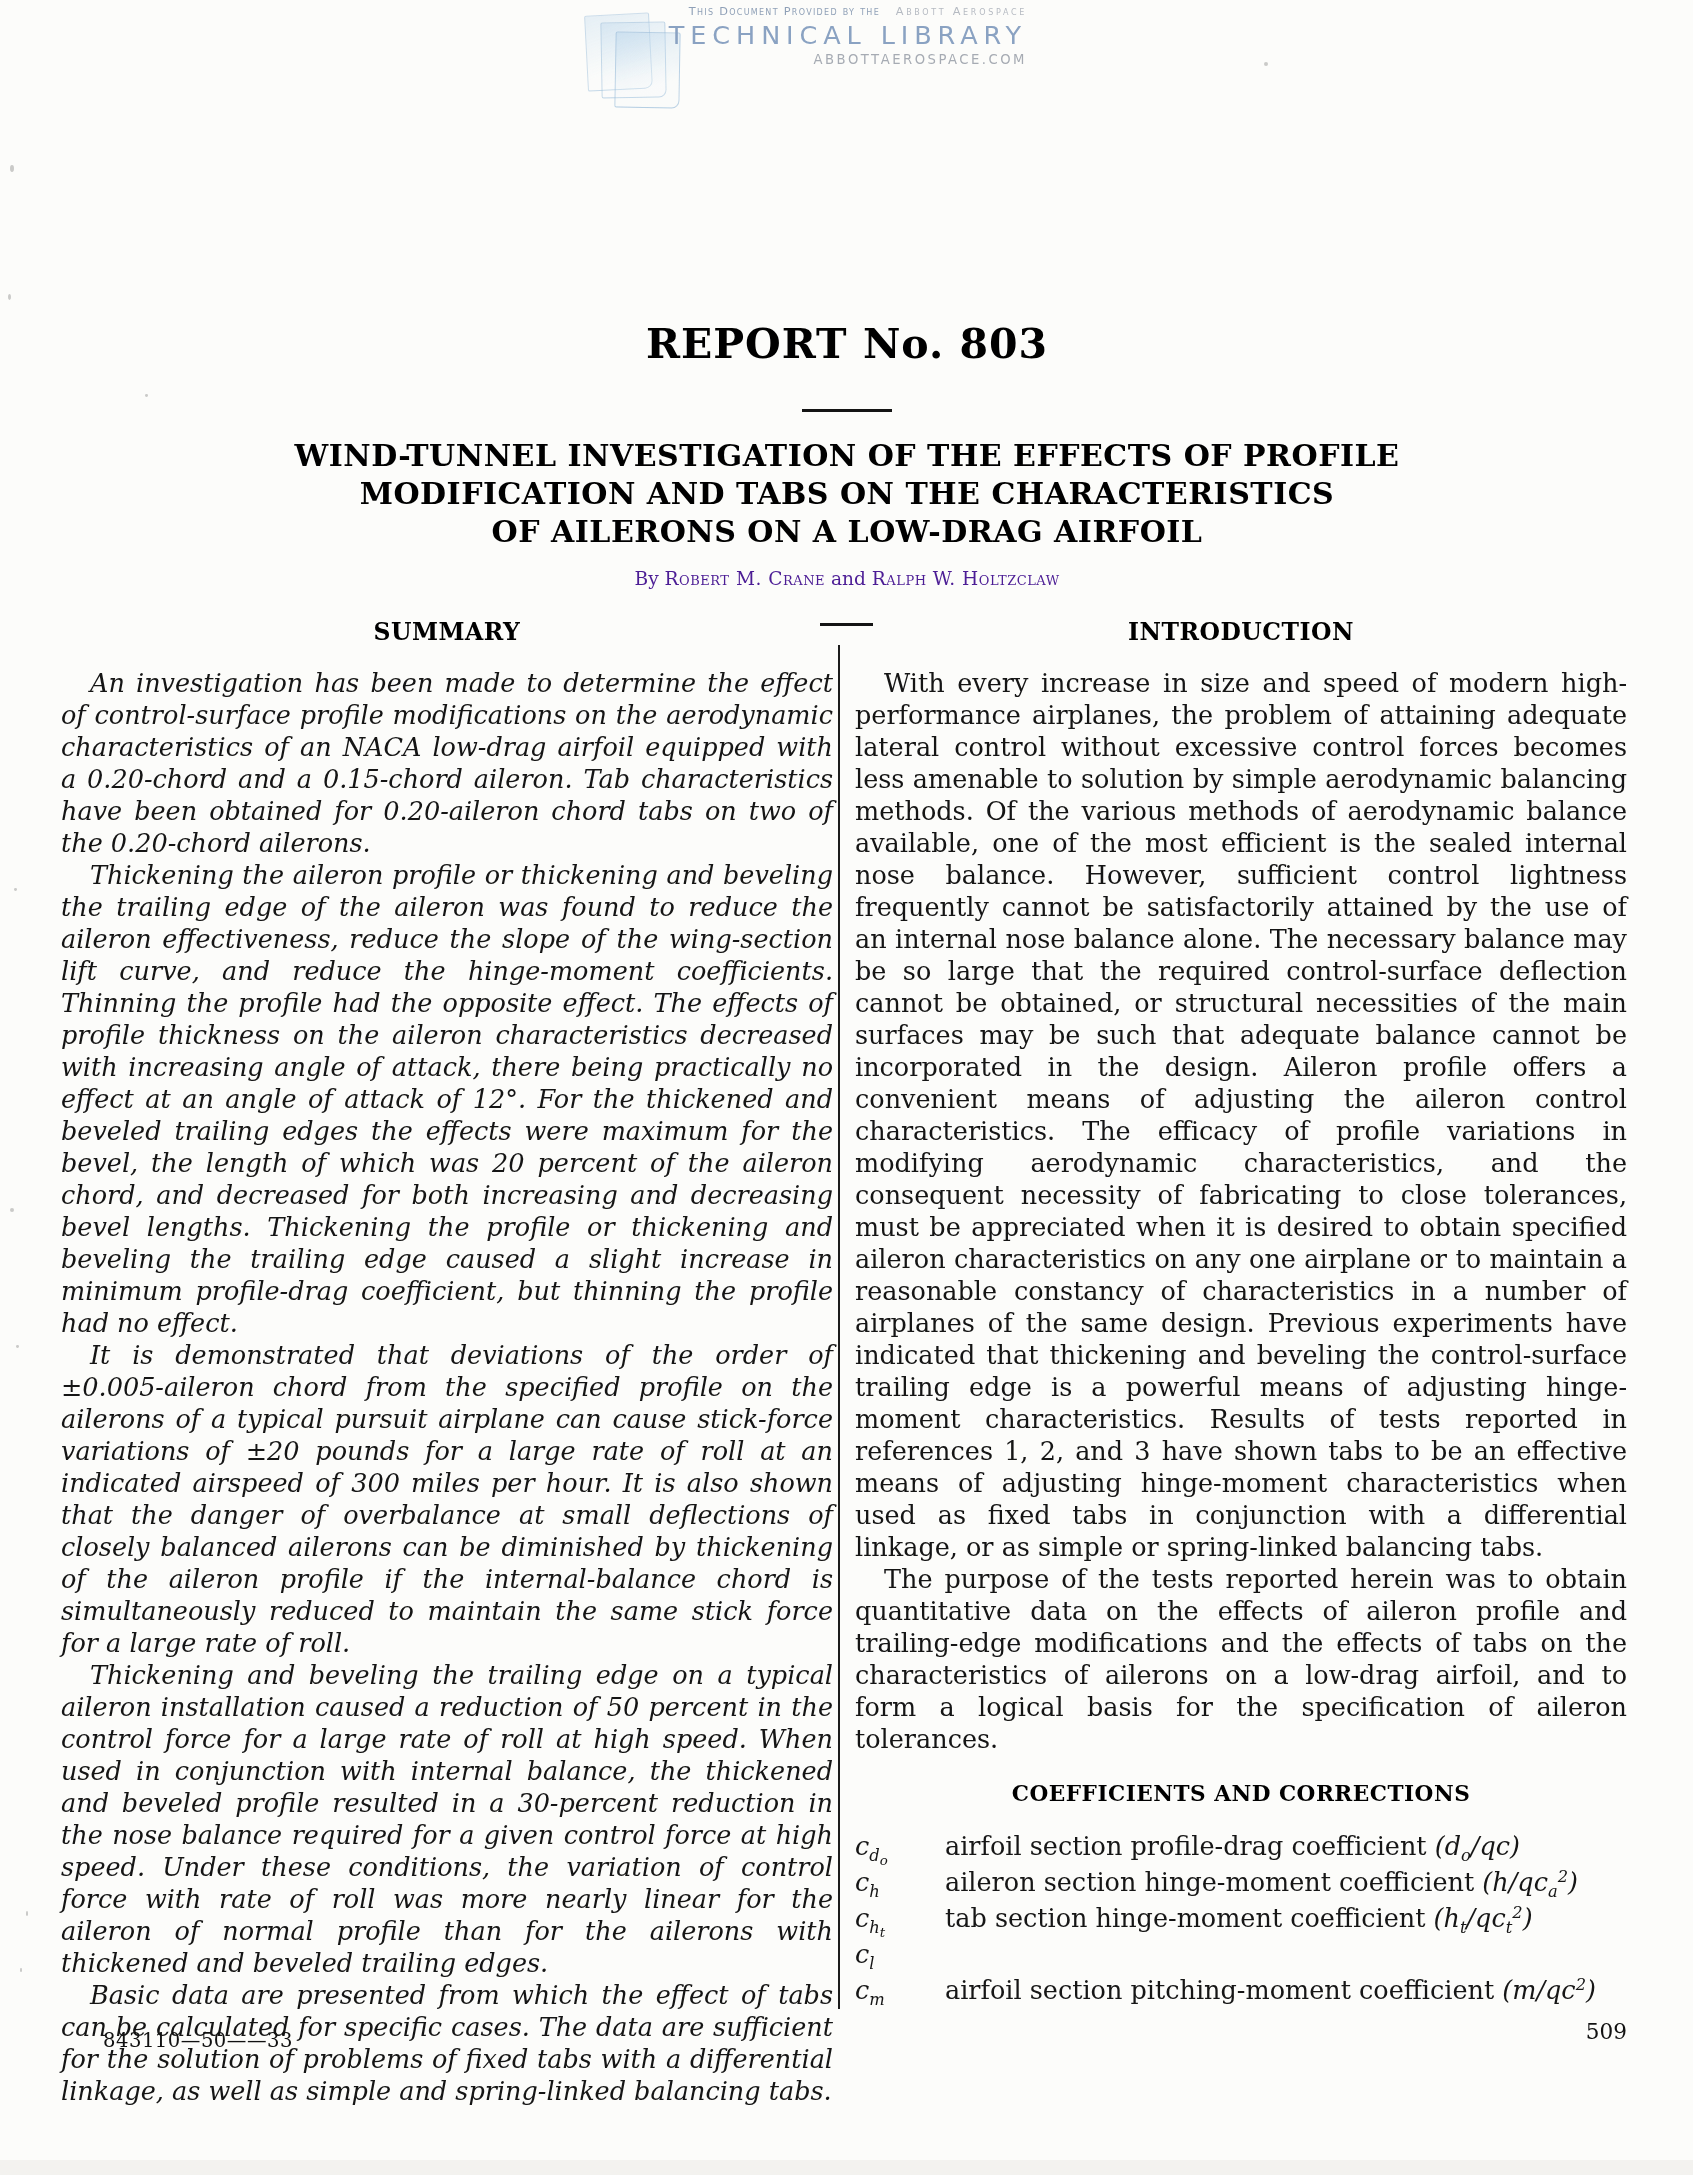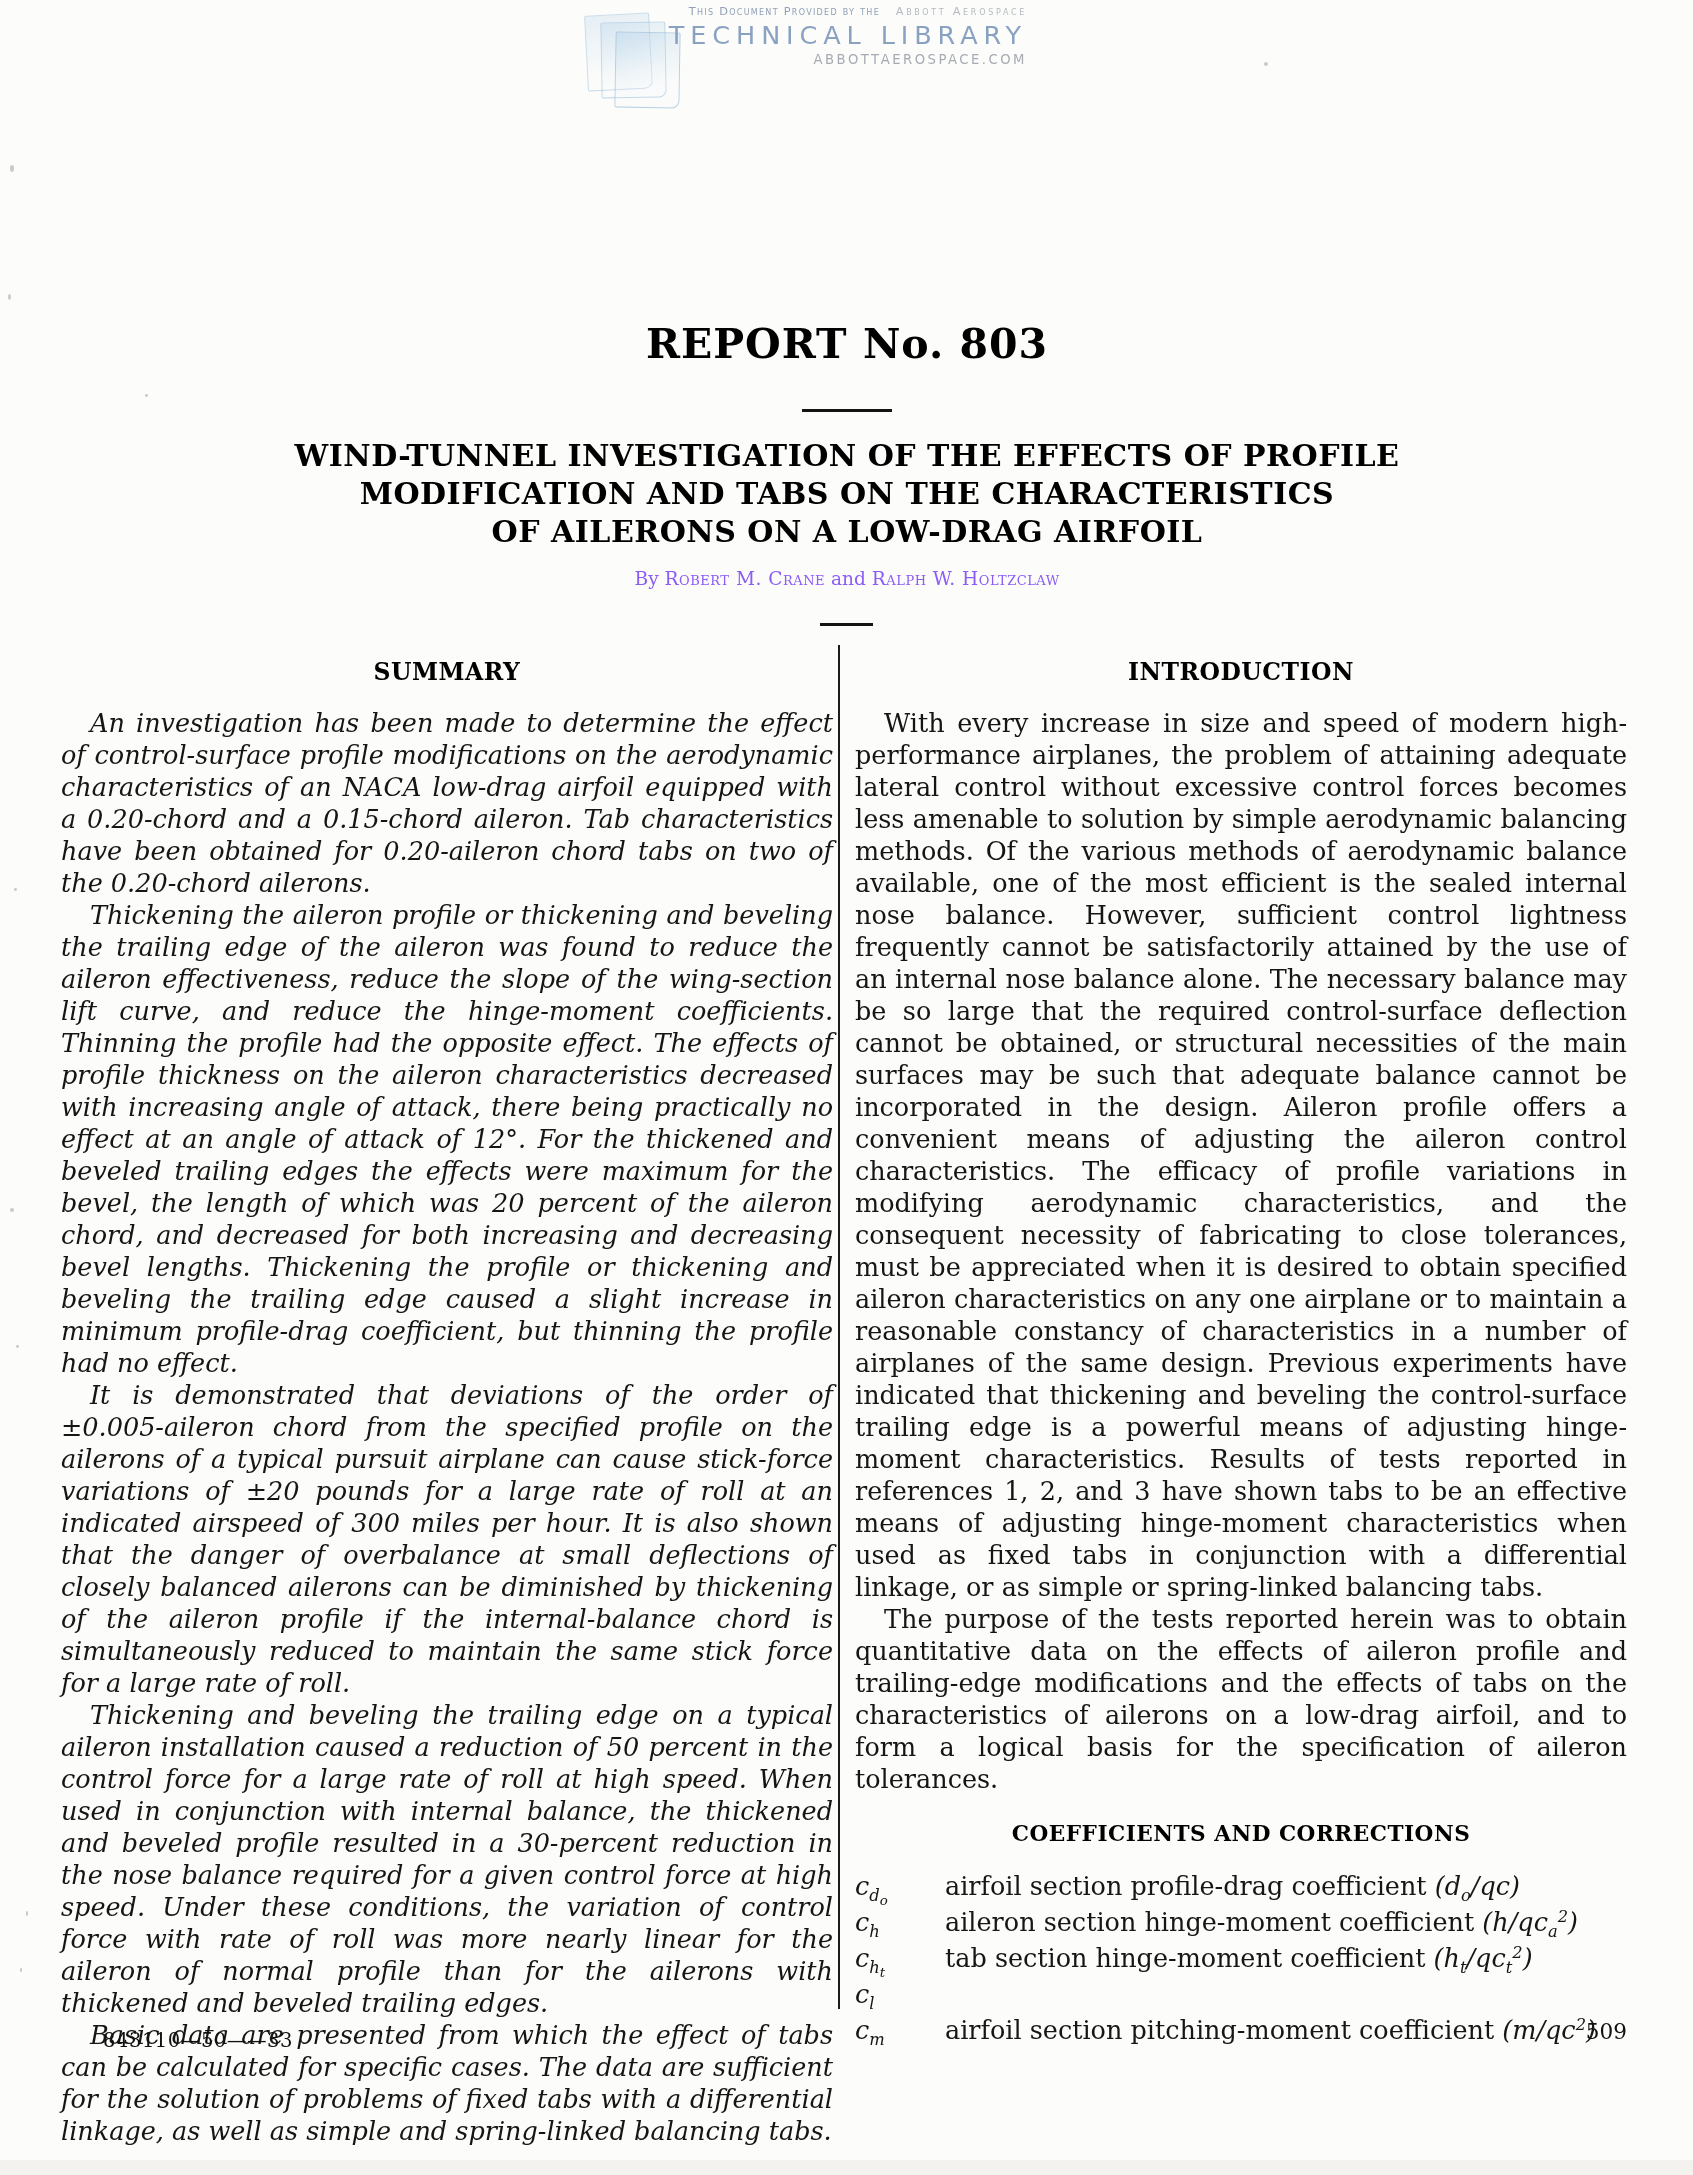--- a/index.html
+++ b/index.html
@@ -53,28 +53,28 @@
 
   .report-title {
     position: absolute; top: 437px; left: 0; width: 100%;
     margin: 0; text-align: center;
     font-size: 30px; font-weight: bold; line-height: 38px;
     letter-spacing: 0.5px; color: #000;
     white-space: pre-line;
   }
   .byline {
     position: absolute; top: 568px; left: 0; width: 100%;
-    text-align: center; font-size: 18.6px; color: #8b5cf6;
+    text-align: center; font-size: 18.6px; color: #4c1d95;
   }
   .byline .sc { font-variant: small-caps; letter-spacing: 0.5px; }
 
   
   .col-divider { position: absolute; left: 838px; top: 645px; width: 2px; height: 1364px; background: #1c1c1c; }
 
-  .col { position: absolute; top: 658px; width: 772px; }
+  .col { position: absolute; top: 618px; width: 772px; }
   .col-left  { left: 61px; }
   .col-right { left: 855px; }
 
   .col h3 {
     margin: 0 0 20.6px 0; text-align: center;
     font-size: 23.5px; font-weight: bold; letter-spacing: 0.5px; color: #000;
   }
   .col p {
     margin: 0; font-size: 25.5px; line-height: 32px;
     text-align: justify; text-indent: 29px; color: #151515;

